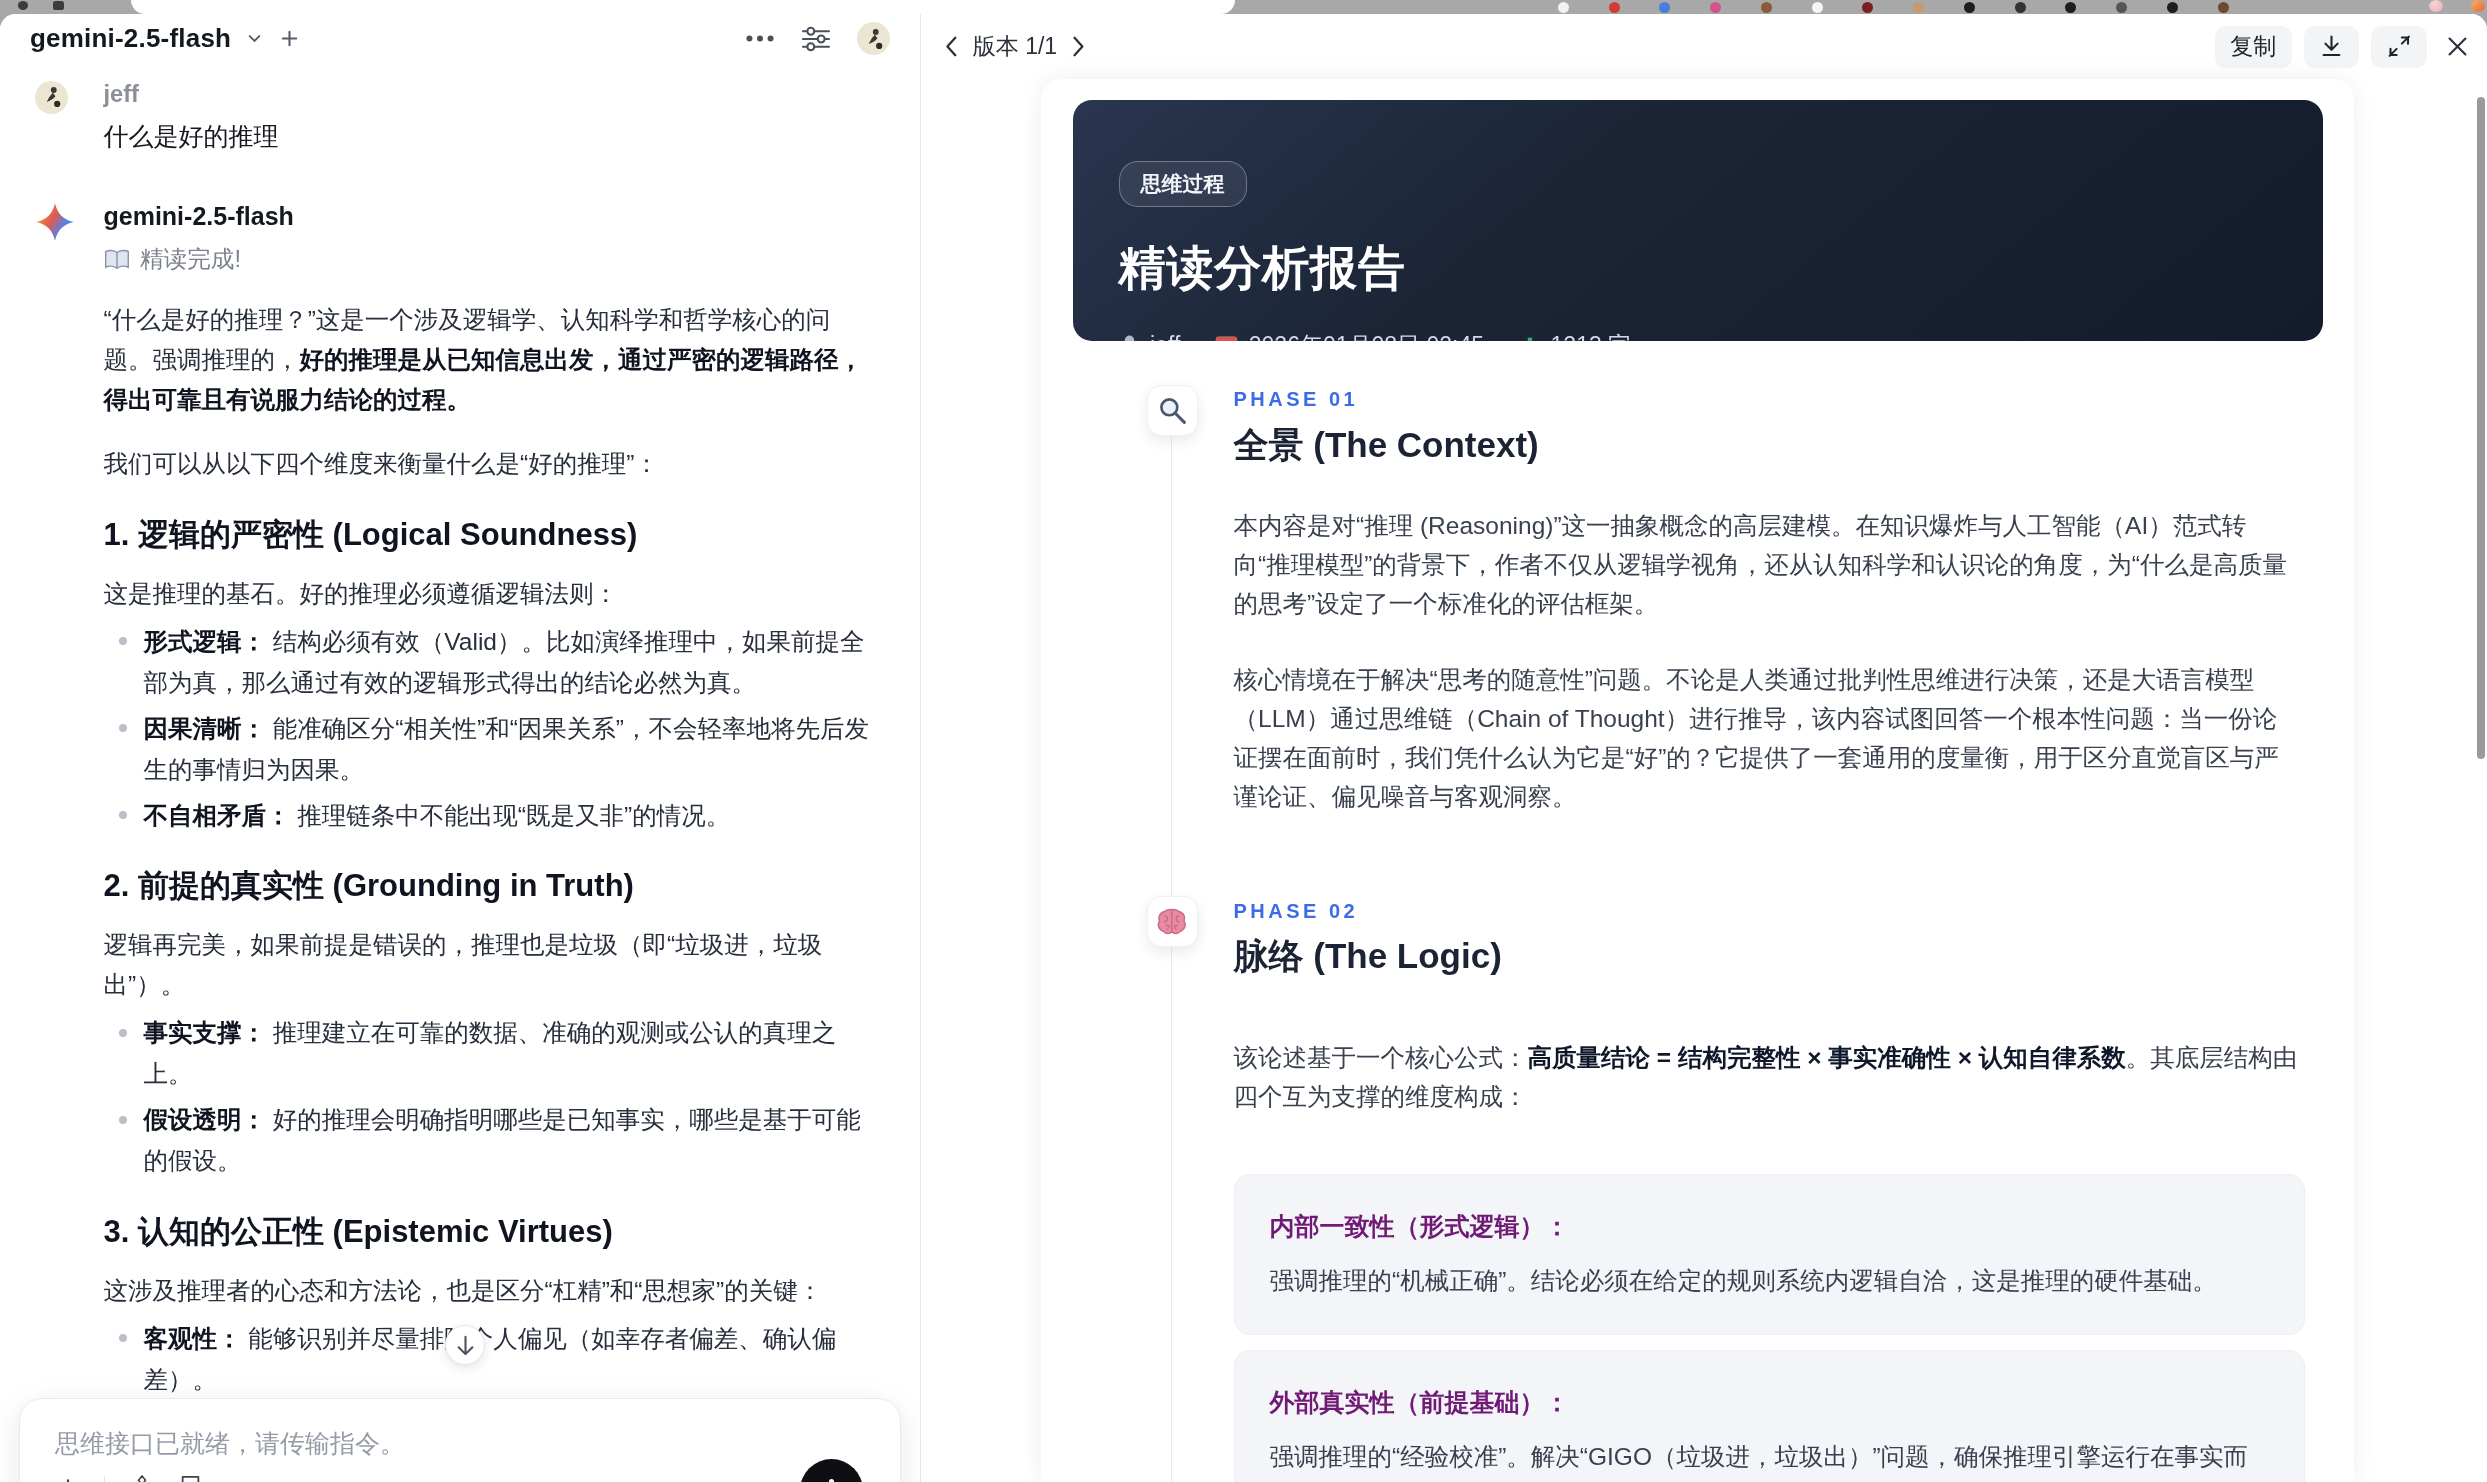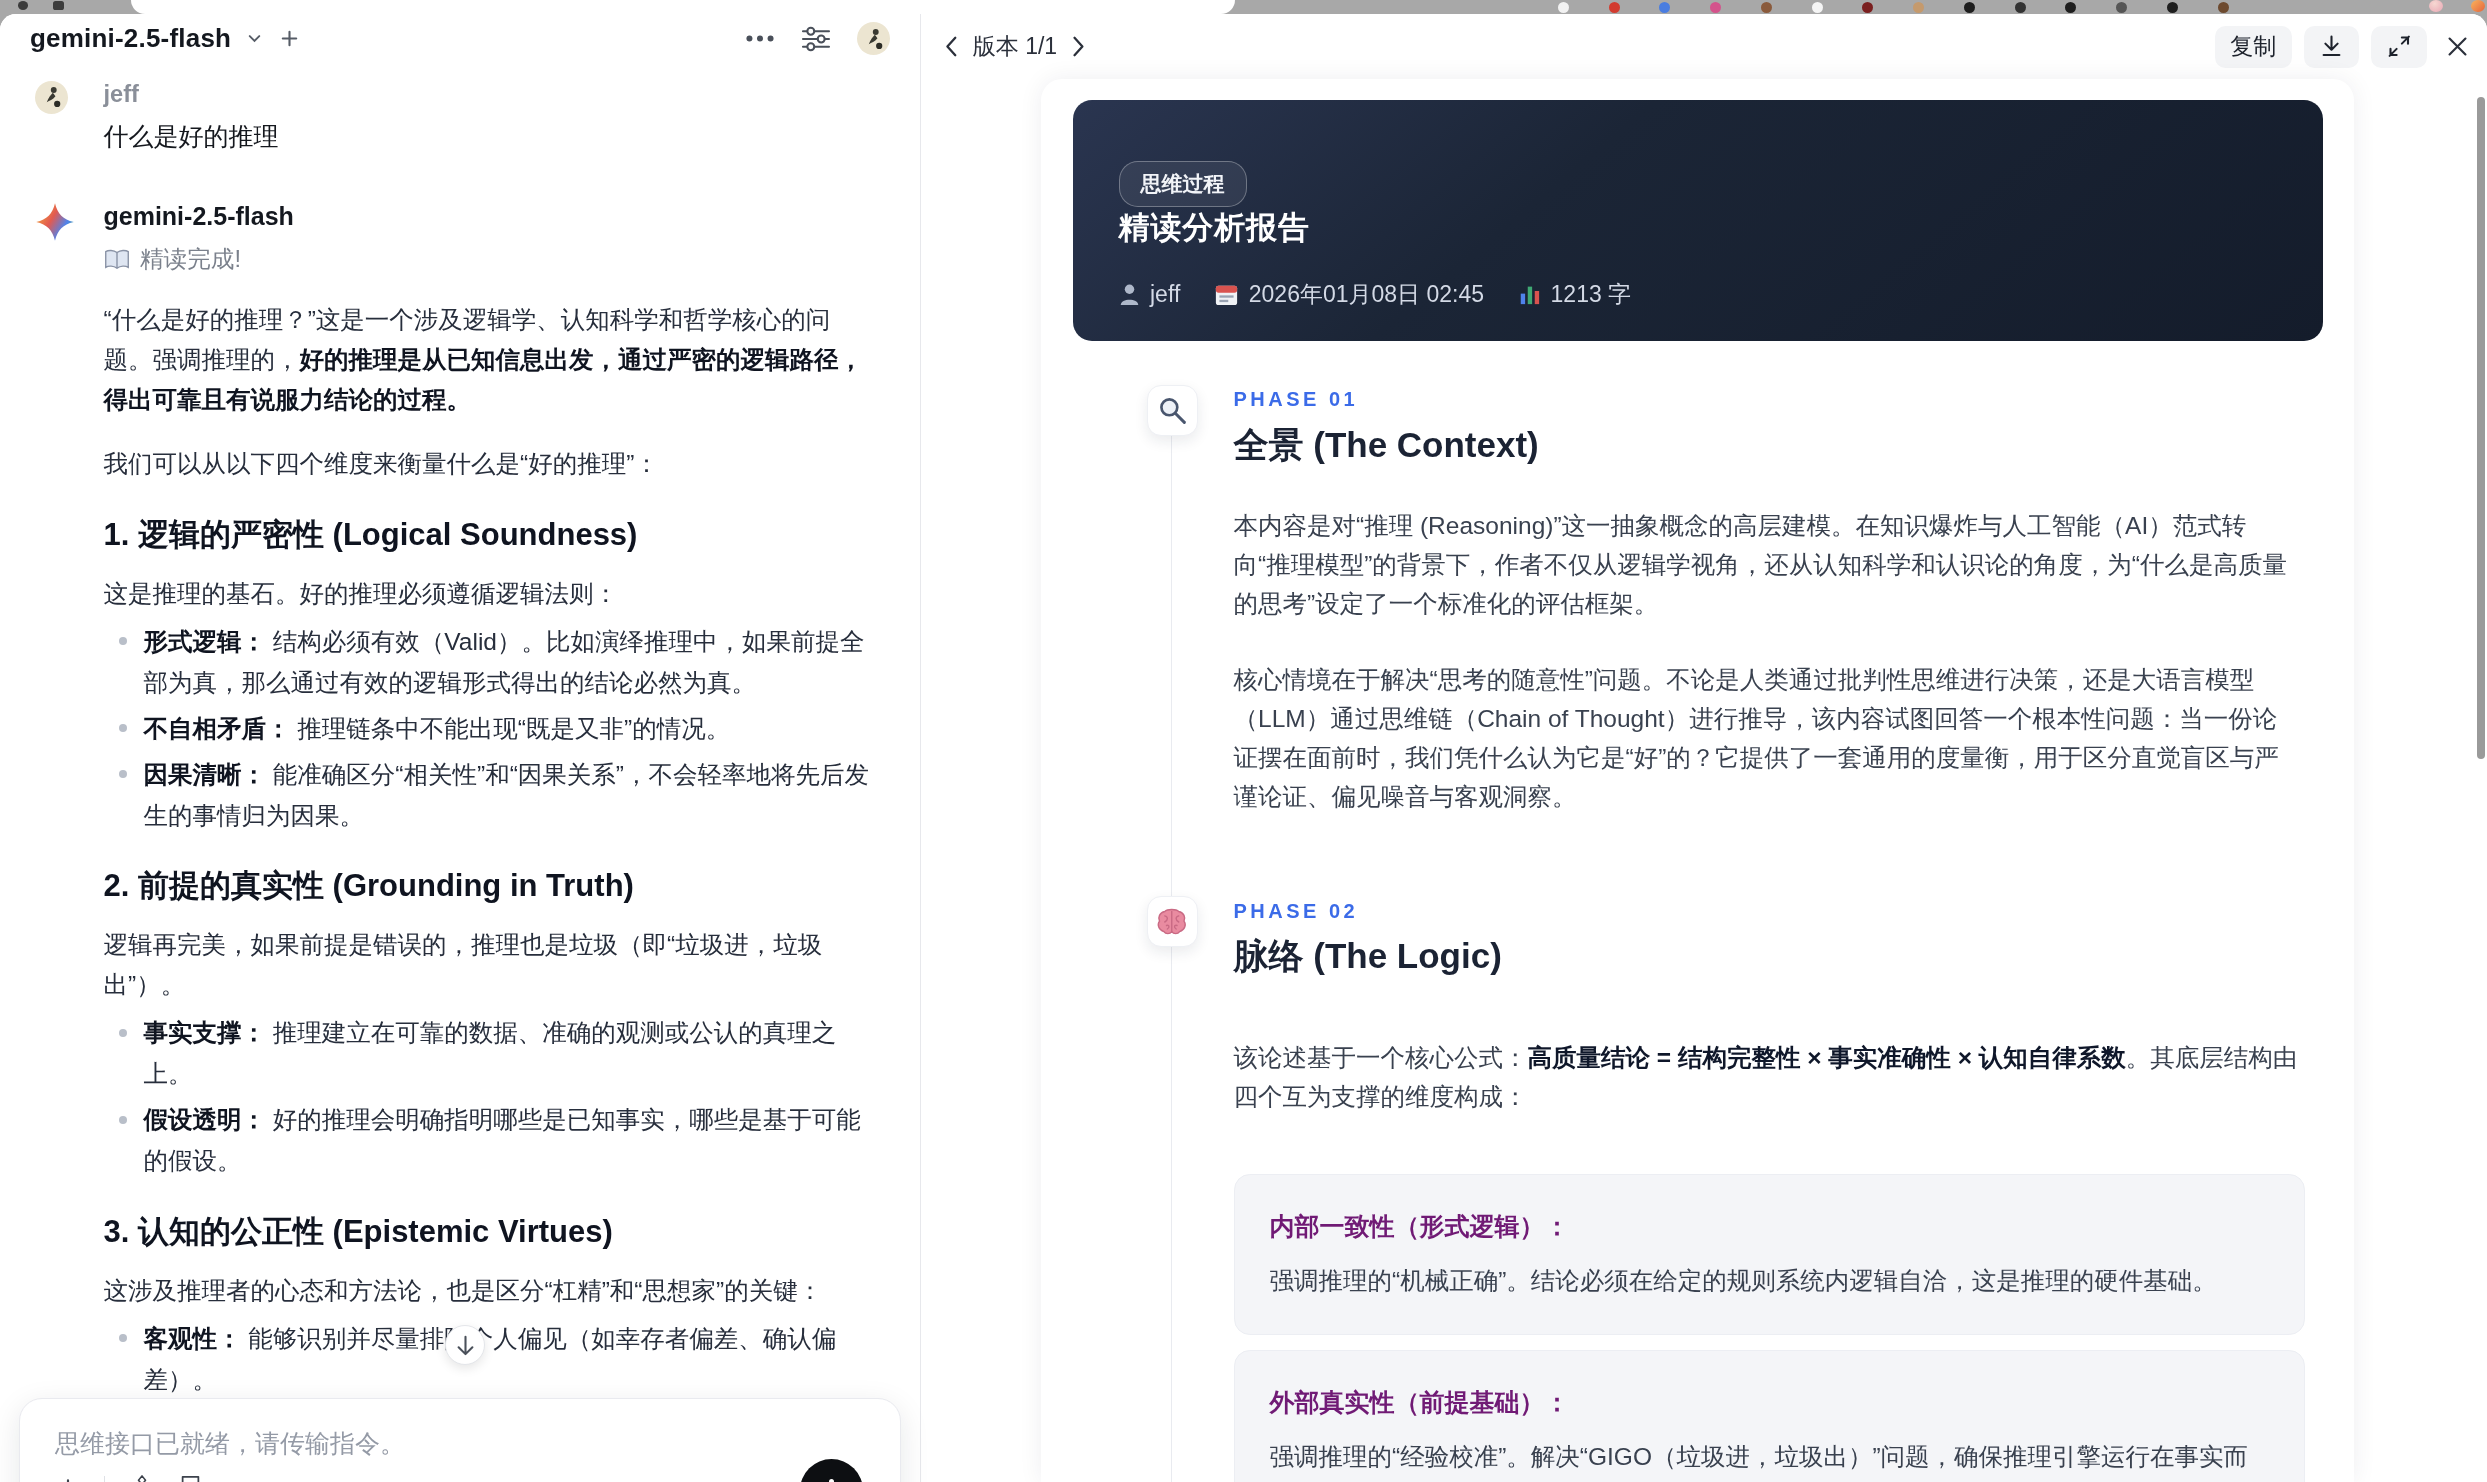--- a/index.html
+++ b/index.html
@@ -59,21 +59,21 @@
   #right-toolbar { position:absolute; left:0; right:0; top:0; height:65px; display:flex; align-items:center; padding:0 12.3px 0 21px; }
   #version-nav { display:flex; align-items:center; gap:14px; color:#2b303b; font-size:23px; }
   #right-actions { margin-left:auto; display:flex; align-items:center; gap:12.3px; }
   .pill-btn { background:#f3f4f6; border-radius:10.5px; height:42px; min-width:42px; display:flex; align-items:center; justify-content:center; padding:0 15.8px; font-size:23px; color:#1e232d; }
   .plain-btn { width:35px; display:flex; align-items:center; justify-content:center; color:#2b303b; }
 
   #doc-sheet { position:absolute; left:119px; right:133px; top:65px; bottom:0; background:#fff; border-radius:21px 21px 0 0; box-shadow:0 0 24.5px rgba(25,35,60,.07); padding:21px 31.5px 0 31.5px; overflow:hidden; }
 
   #report-hero { position:relative; height:241px; border-radius:19px; background:linear-gradient(140deg,#2a3550 0%,#1b2536 38%,#141c2b 100%); padding:61px 49px 0 46px; overflow:hidden; }
   #hero-badge { display:inline-block; font-size:21px; color:#f2f4f8; background:rgba(255,255,255,.07); border:1.8px solid rgba(255,255,255,.30); border-radius:19px; padding:7.9px 21px; font-weight:700; }
-  #hero-title { font-size:31px; font-weight:700; color:#ffffff; letter-spacing:0.9px; }
+  #hero-title { margin-top:30px; font-size:47px; font-weight:700; color:#ffffff; letter-spacing:0.9px; }
   #hero-meta { margin-top:30px; display:flex; align-items:center; gap:35px; font-size:23px; color:#d4dae6; }
   .meta-item { display:flex; align-items:center; gap:10.5px; }
 
   #phases { position:relative; padding:47px 0 0 0; }
   #timeline-line { position:absolute; left:98px; top:61px; bottom:0; width:1.8px; background:#e9ebf0; }
   .phase { position:relative; padding-left:161px; }
   .phase + .phase { margin-top:84px; }
   .phase-icon-card { position:absolute; left:74px; top:-3.5px; width:51px; height:51px; background:#fff; border:0.9px solid #eef0f4; border-radius:14px; box-shadow:0 5.3px 14px rgba(25,35,60,.09); display:flex; align-items:center; justify-content:center; z-index:2; }
   .phase-kicker { font-size:20px; font-weight:700; color:#3b6be8; letter-spacing:3.5px; }
   .phase-title { margin-top:10.5px; font-size:35px; font-weight:700; color:#1b2334; }
@@ -207,22 +207,22 @@
               <span>精读完成!</span>
             </div>
 
             <p class="chat-p"><span>“什么是好的推理？”这是一个涉及逻辑学、认知科学和哲学核心的问题。强调推理的，</span><b>好的推理是从已知信息出发，通过严密的逻辑路径，得出可靠且有说服力结论的过程。</b></p>
             <p class="chat-p">我们可以从以下四个维度来衡量什么是“好的推理”：</p>
 
             <h3 class="chat-h">1. 逻辑的严密性 (Logical Soundness)</h3>
             <p class="chat-intro">这是推理的基石。好的推理必须遵循逻辑法则：</p>
             <ul class="chat-ul">
               <li class="chat-li"><b>形式逻辑：</b> <span>结构必须有效（Valid）。比如演绎推理中，如果前提全部为真，那么通过有效的逻辑形式得出的结论必然为真。</span></li>
+              <li class="chat-li"><b>因果清晰：</b> <span>能准确区分“相关性”和“因果关系”，不会轻率地将先后发生的事情归为因果。</span></li>
               <li class="chat-li"><b>不自相矛盾：</b> <span>推理链条中不能出现“既是又非”的情况。</span></li>
-              <li class="chat-li"><b>因果清晰：</b> <span>能准确区分“相关性”和“因果关系”，不会轻率地将先后发生的事情归为因果。</span></li>
             </ul>
 
             <h3 class="chat-h">2. 前提的真实性 (Grounding in Truth)</h3>
             <p class="chat-intro">逻辑再完美，如果前提是错误的，推理也是垃圾（即“垃圾进，垃圾出”）。</p>
             <ul class="chat-ul">
               <li class="chat-li"><b>事实支撑：</b> <span>推理建立在可靠的数据、准确的观测或公认的真理之上。</span></li>
               <li class="chat-li"><b>假设透明：</b> <span>好的推理会明确指明哪些是已知事实，哪些是基于可能的假设。</span></li>
             </ul>
 
             <h3 class="chat-h">3. 认知的公正性 (Epistemic Virtues)</h3>

